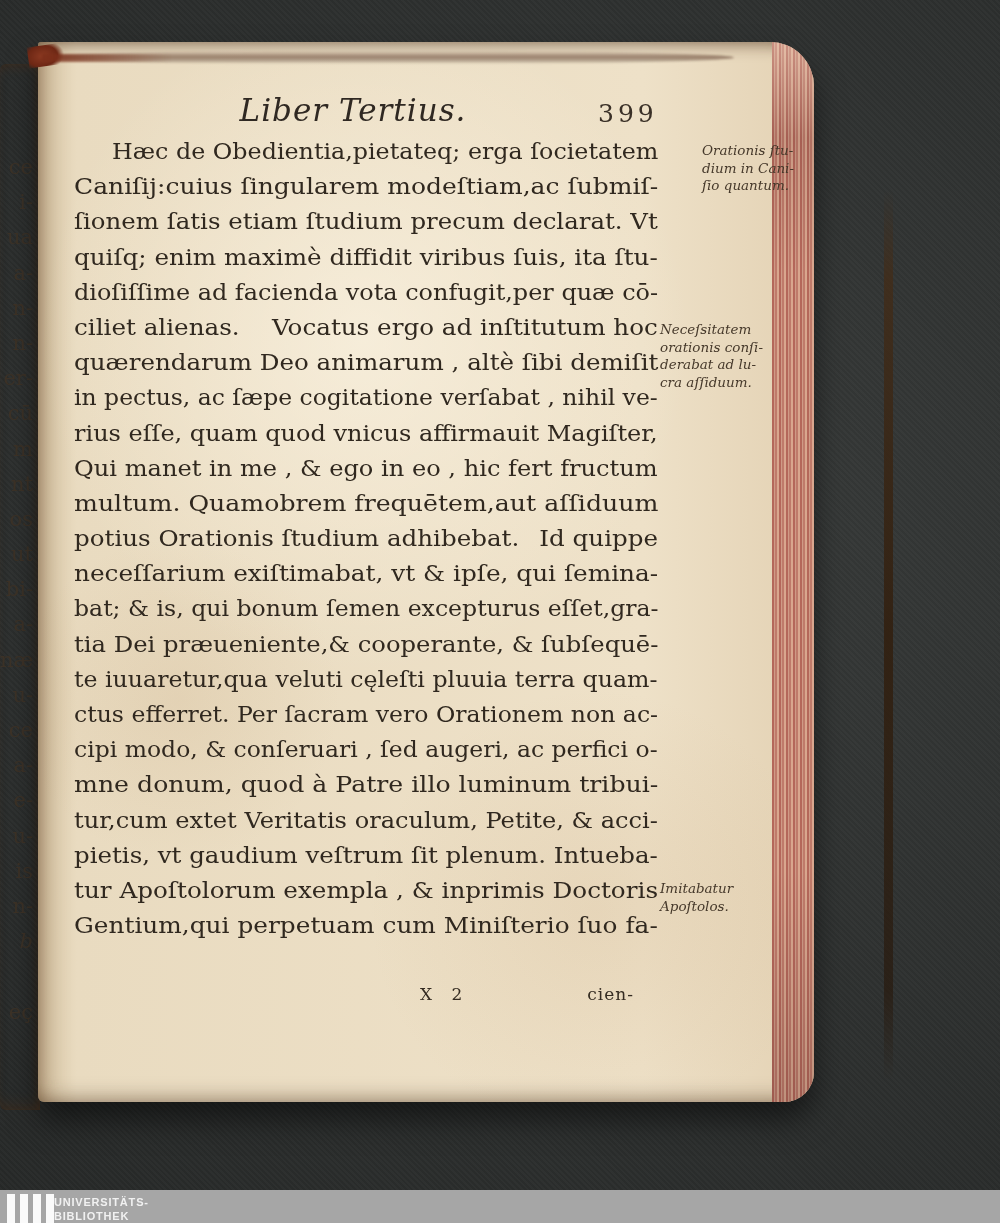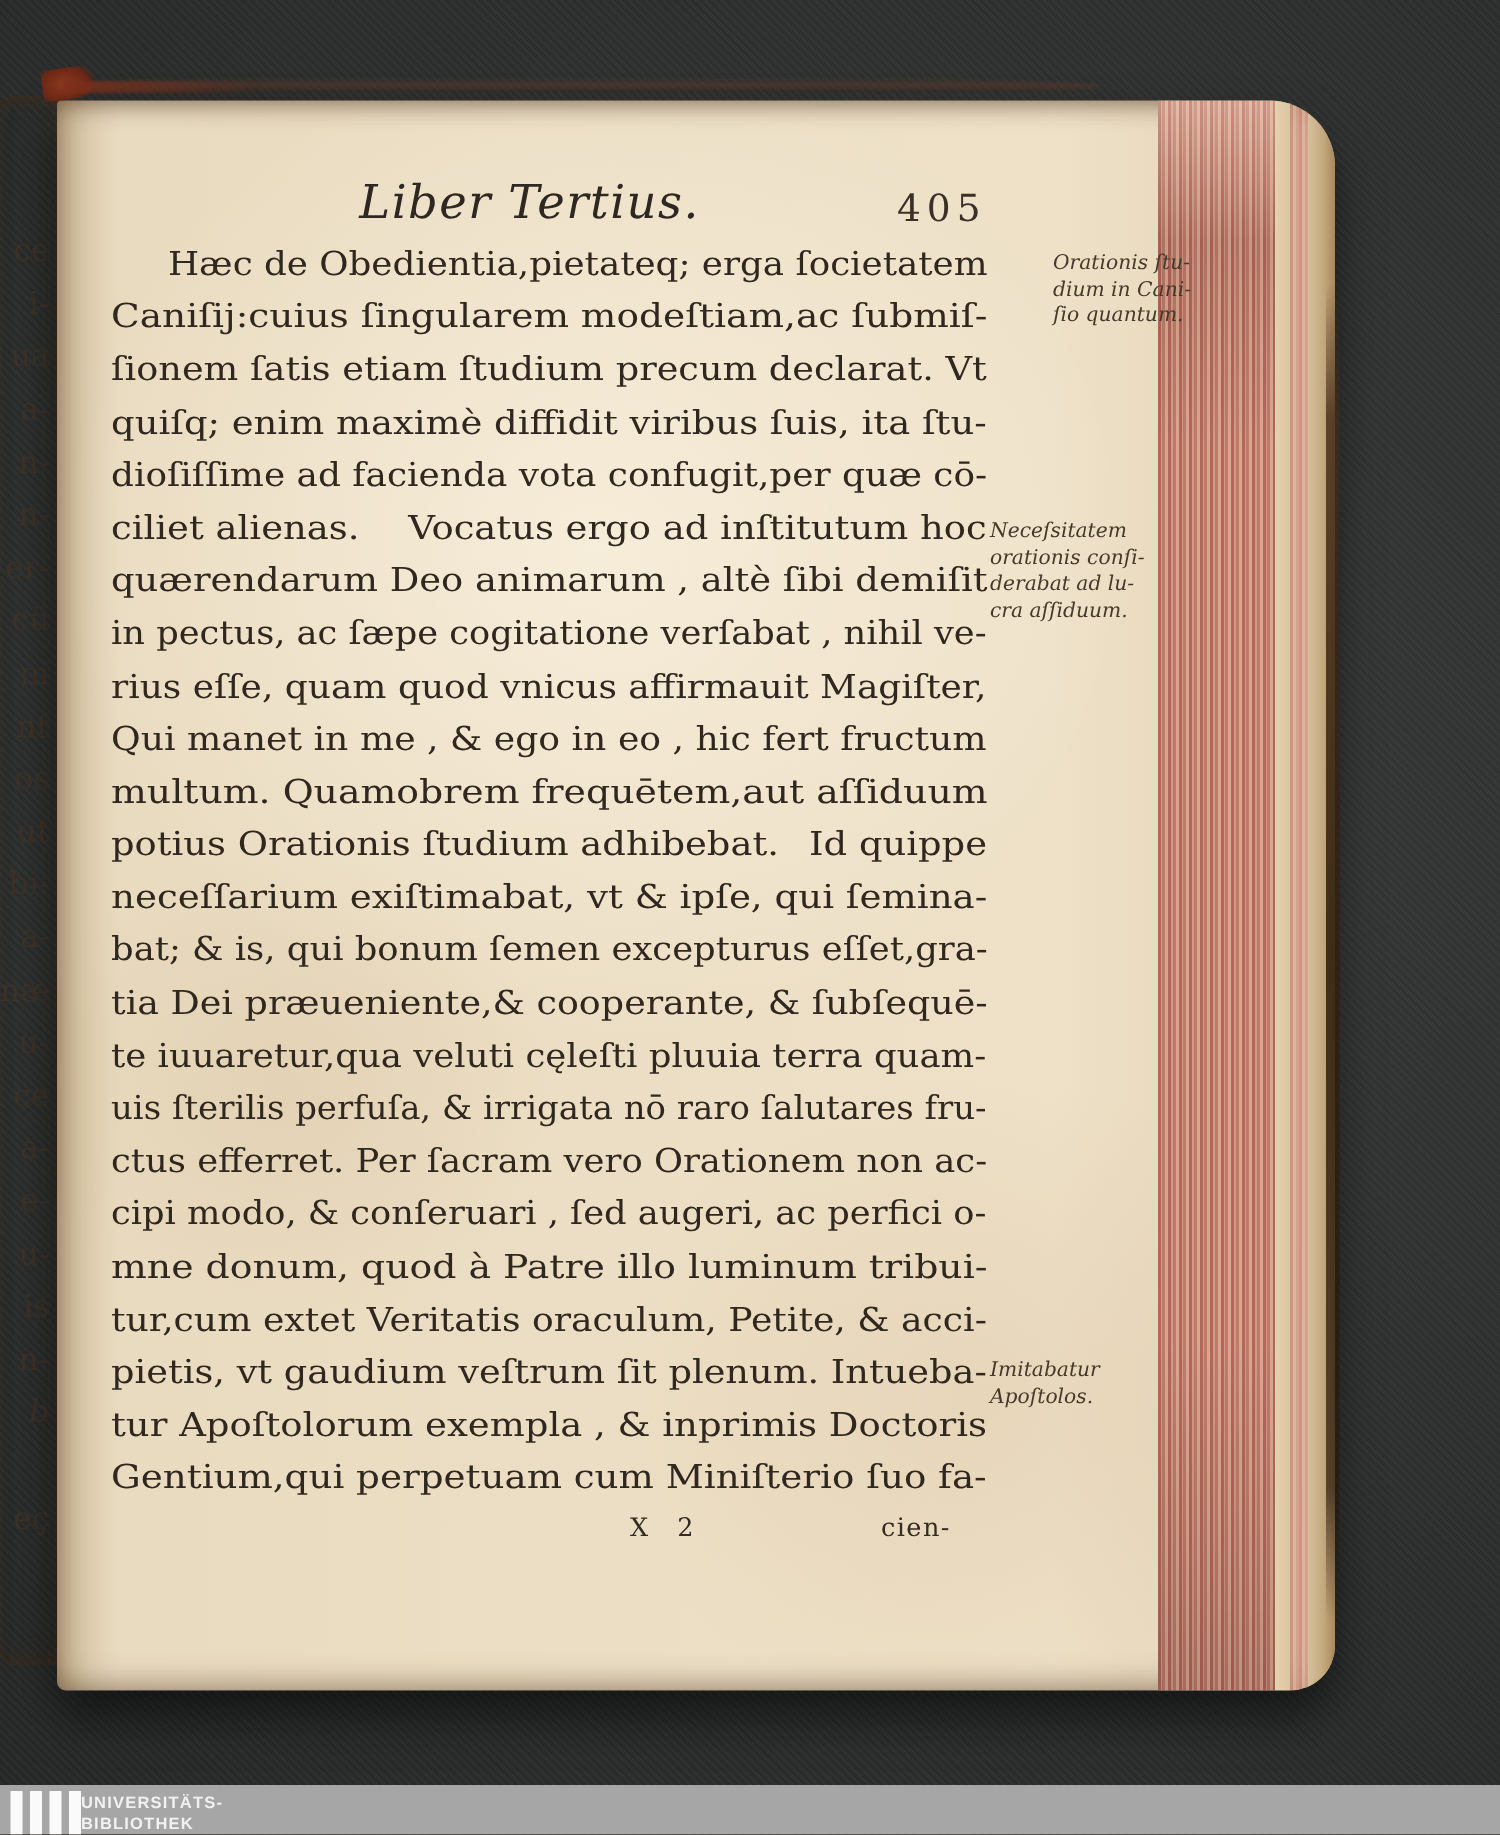--- a/index.html
+++ b/index.html
@@ -21,21 +21,21 @@
   }
   .gutter-frags {
     position:absolute; left:0; top:150px; width:33px; padding-right:2px;
     text-align:right; font-size:21px; color:#3c3227;
   }
   .gutter-frag { height:35.2px; line-height:35.2px; }
   .gutter-frag:nth-child(23){ font-style:italic; }
 
   
   .page {
-    position:absolute; left:38px; top:67px; width:852px; height:1060px;
+    position:absolute; left:38px; top:42px; width:776px; height:1060px;
     border-radius:3px 44px 30px 6px; overflow:hidden;
     background-color:#e9dbc0;
     background-image:
       radial-gradient(60% 45% at 42% 28%, rgba(255,249,235,0.55), rgba(255,249,235,0) 70%),
       radial-gradient(42% 30% at 72% 82%, rgba(186,146,98,0.14), rgba(186,146,98,0) 70%),
       radial-gradient(30% 22% at 18% 62%, rgba(176,136,88,0.12), rgba(176,136,88,0) 70%),
       linear-gradient(90deg,#d8c6a5 0,#e9dbc0 5%,#eee1c8 78%,#e3d1b3 100%);
     box-shadow:
       inset 16px 0 26px -14px rgba(96,64,34,0.55),
       inset 0 12px 16px -10px rgba(80,55,35,0.62),
@@ -145,40 +145,39 @@
       <div class="gutter-frag">eç</div>
     </div>
 
   <div class="page">
     <div class="stripes"></div>
     <div class="band-cream"></div>
     <div class="band-red2"></div>
     <div class="band-tan"></div>
 
     <div class="page-title">Liber Tertius.</div>
-    <div class="page-no">405</div>
+    <div class="page-no">399</div>
 
     <div class="body-text" id="body-lines">
         <div class="text-line"><span style="margin-left: 38px; transform: scaleX(1.0812);">Hæc de Obedientia,pietateq; erga ſocietatem</span></div>
         <div class="text-line"><span style="transform: scaleX(1.1362);">Caniſij:cuius ſingularem modeſtiam,ac ſubmiſ-</span></div>
         <div class="text-line"><span style="transform: scaleX(1.1103);">ſionem ſatis etiam ſtudium precum declarat. Vt</span></div>
         <div class="text-line"><span style="transform: scaleX(1.1188);">quiſq; enim maximè diffidit viribus ſuis, ita ſtu-</span></div>
         <div class="text-line"><span style="transform: scaleX(1.0875);">dioſiſſime ad facienda vota confugit,per quæ cō-</span></div>
         <div class="text-line"><span style="transform: scaleX(1.1188);">ciliet alienas.   Vocatus ergo ad inſtitutum hoc</span></div>
         <div class="text-line"><span style="transform: scaleX(1.1166);">quærendarum Deo animarum , altè ſibi demiſit</span></div>
         <div class="text-line"><span style="transform: scaleX(1.0676);">in pectus, ac ſæpe cogitatione verſabat , nihil ve-</span></div>
         <div class="text-line"><span style="transform: scaleX(1.0896);">rius eſſe, quam quod vnicus affirmauit Magiſter,</span></div>
         <div class="text-line"><span style="transform: scaleX(1.0957);">Qui manet in me , &amp; ego in eo , hic fert fructum</span></div>
         <div class="text-line"><span style="transform: scaleX(1.1451);">multum. Quamobrem frequētem,aut aſſiduum</span></div>
         <div class="text-line"><span style="transform: scaleX(1.1166);">potius Orationis ſtudium adhibebat.  Id quippe</span></div>
         <div class="text-line"><span style="transform: scaleX(1.1252);">neceſſarium exiſtimabat, vt &amp; ipſe, qui ſemina-</span></div>
         <div class="text-line"><span style="transform: scaleX(1.0716);">bat; &amp; is, qui bonum ſemen excepturus eſſet,gra-</span></div>
         <div class="text-line"><span style="transform: scaleX(1.104);">tia Dei præueniente,&amp; cooperante, &amp; ſubſequē-</span></div>
         <div class="text-line"><span style="transform: scaleX(1.0755);">te iuuaretur,qua veluti cęleſti pluuia terra quam-</span></div>
-        <div class="text-line"><span style="transform: scaleX(1.0282);">uis ſterilis perfuſa, &amp; irrigata nō raro ſalutares fru-</span></div>
         <div class="text-line"><span style="transform: scaleX(1.0716);">ctus efferret. Per ſacram vero Orationem non ac-</span></div>
         <div class="text-line"><span style="transform: scaleX(1.0676);">cipi modo, &amp; conſeruari , ſed augeri, ac perfici o-</span></div>
         <div class="text-line"><span style="transform: scaleX(1.1451);">mne donum, quod à Patre illo luminum tribui-</span></div>
         <div class="text-line"><span style="transform: scaleX(1.0957);">tur,cum extet Veritatis oraculum, Petite, &amp; acci-</span></div>
         <div class="text-line"><span style="transform: scaleX(1.1124);">pietis, vt gaudium veſtrum ſit plenum. Intueba-</span></div>
         <div class="text-line"><span style="transform: scaleX(1.1209);">tur Apoſtolorum exempla , &amp; inprimis Doctoris</span></div>
         <div class="text-line"><span style="transform: scaleX(1.1274);">Gentium,qui perpetuam cum Miniſterio ſuo fa-</span></div>
       </div>
 
     <div class="margin-note note-1">

